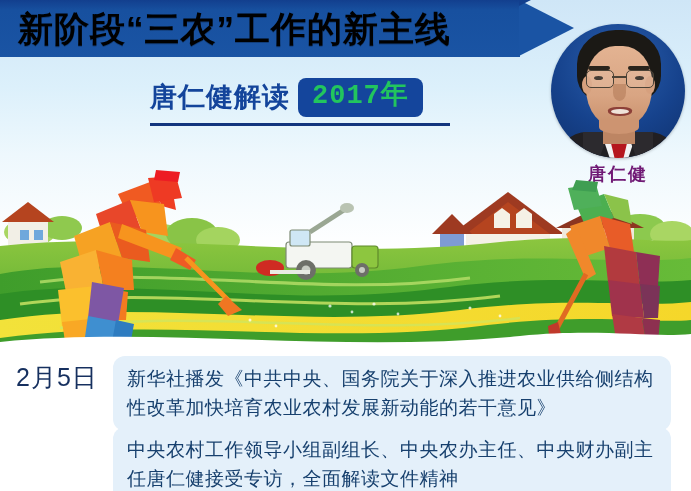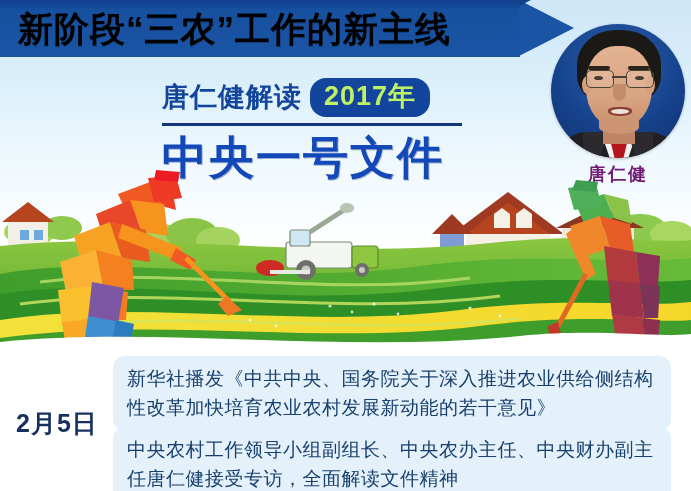--- a/index.html
+++ b/index.html
@@ -62,42 +62,43 @@
     font-size: 35px;
     font-weight: bold;
     letter-spacing: 1px;
     white-space: nowrap;
     text-shadow: 0 1px 0 rgba(0,0,0,0.25);
   }
 
   
   .headline {
     position: absolute;
-    left: 162px; top: 76px;
+    left: 150px; top: 76px;
     width: 320px;
+    font-family: Liberation Mono, monospace;
   }
   .headline-row1 {
     display: flex;
     align-items: center;
     height: 42px;
   }
   .deck-text {
     color: #13449b;
     font-size: 27px;
     font-weight: bold;
     letter-spacing: 1px;
     white-space: nowrap;
   }
   .year-pill {
     margin-left: 8px;
     background: #14459c;
-    color: #bef264;
+    color: #22c55e;
     font-size: 27px;
     font-weight: bold;
-    border-radius: 16px;
+    border-radius: 8px;
     padding: 1px 14px 4px 14px;
     letter-spacing: 1px;
     white-space: nowrap;
     line-height: 34px;
   }
   .headline-rule {
     margin-top: 5px;
     width: 300px;
     height: 3px;
     background: #12357e;
@@ -273,23 +274,22 @@
     width: 691px; height: 180px;
     overflow: hidden;
   }
 
   
   .date-label {
     position: absolute;
     left: 16px; top: 361px;
     color: #16305f;
     font-size: 25px;
-    font-weight: bold;
+    font-weight: normal;
     letter-spacing: 1px;
-    margin-top: 46px;
   }
   .info-box {
     position: absolute;
     left: 113px;
     width: 558px;
     background: #e4f0fa;
     border-radius: 12px;
     box-sizing: border-box;
     padding: 8px 14px 9px 14px;
     color: #17406e;
@@ -313,21 +313,20 @@
     <div class="banner-arrow-dark"></div>
     <div class="banner-text">新阶段“三农”工作的新主线</div>
   </div>
 
   <div class="headline">
     <div class="headline-row1">
       <span class="deck-text">唐仁健解读</span>
       <span class="year-pill">2017年</span>
     </div>
     <div class="headline-rule"></div>
-    <div class="headline-main">中央一号文件</div>
   </div>
 
   <div class="portrait-wrap">
     <div class="portrait-circle">
       <div class="pf-suit"></div>
       <div class="pf-shirt"></div>
       <div class="pf-lapel-l"></div>
       <div class="pf-lapel-r"></div>
       <div class="pf-tie"></div>
       <div class="pf-neck"></div>

